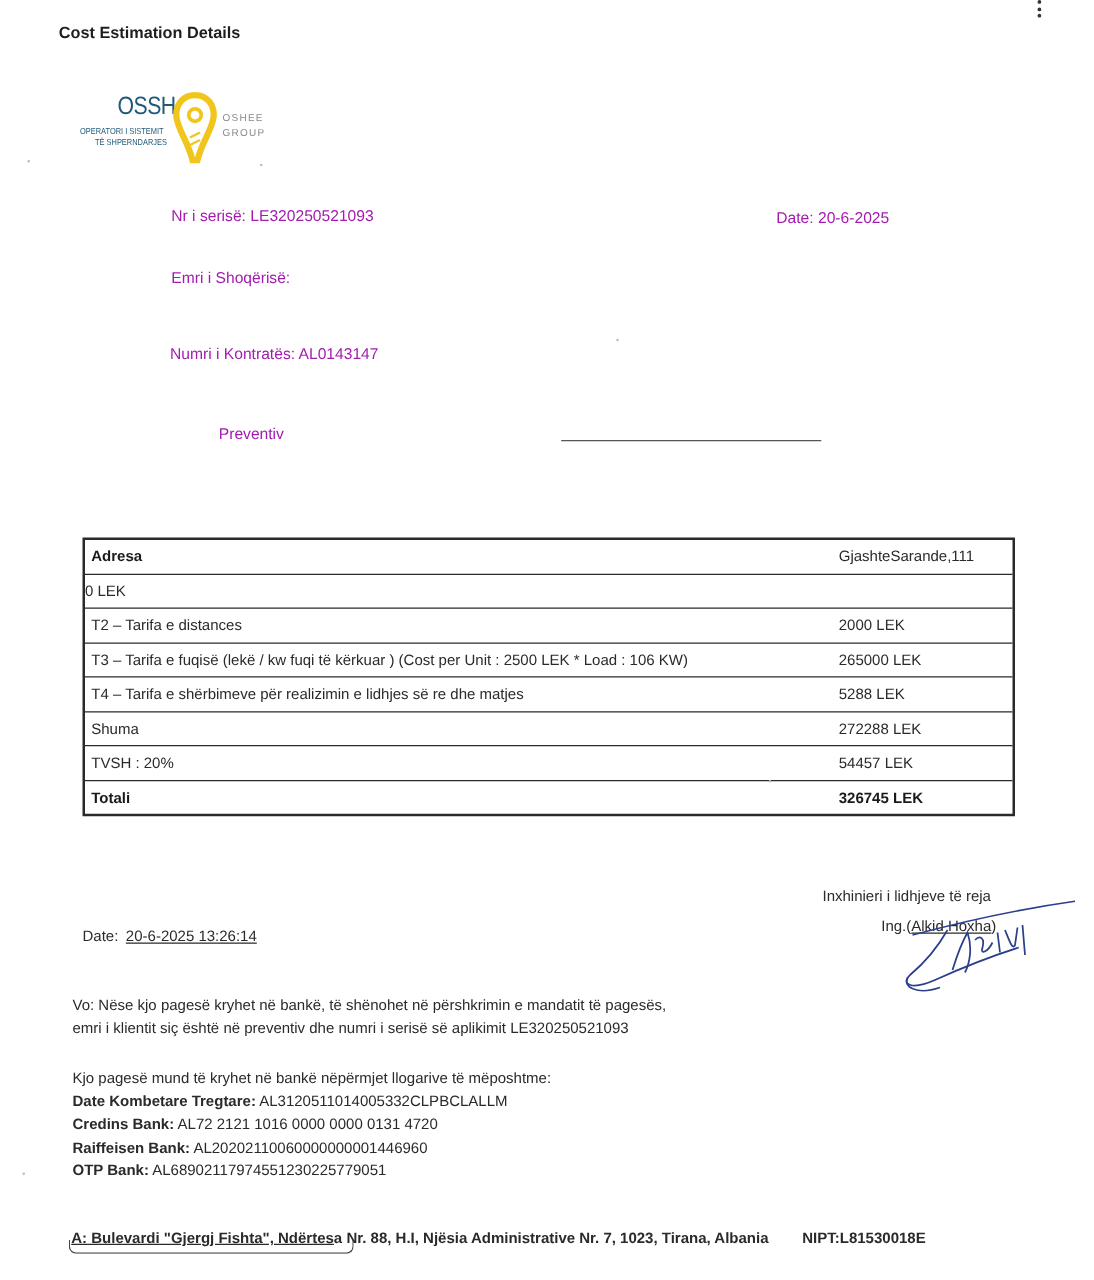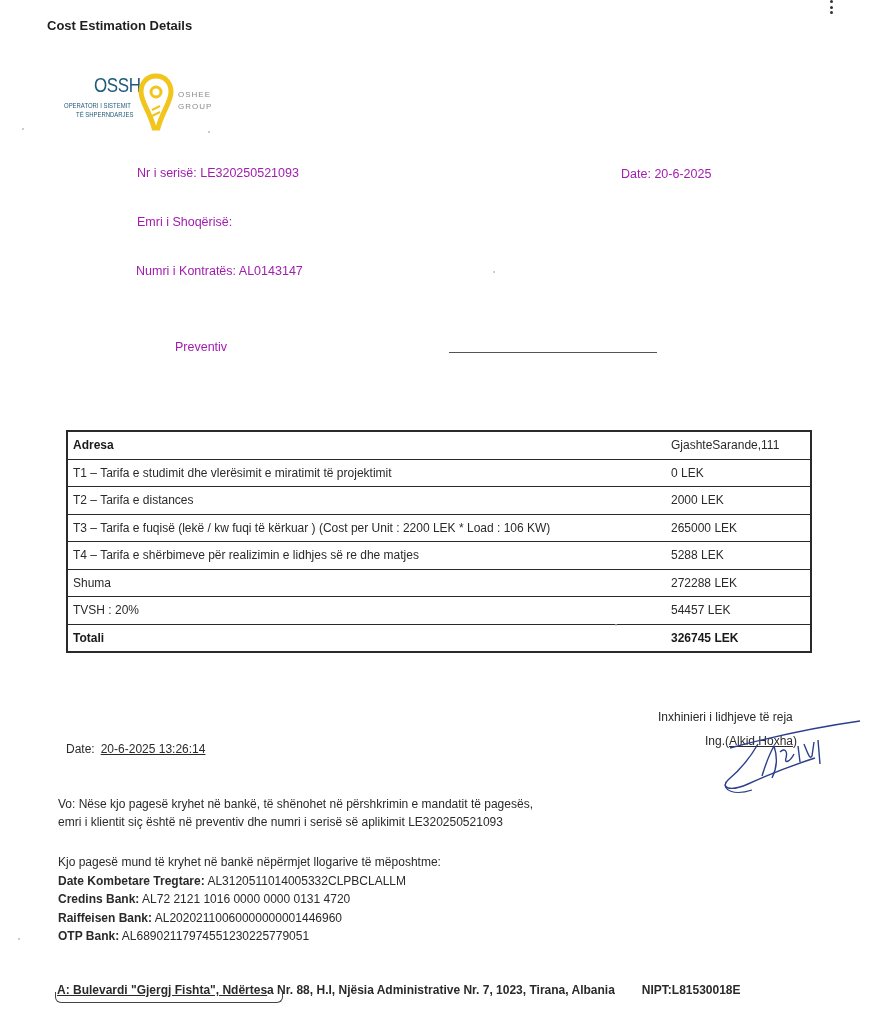--- a/index.html
+++ b/index.html
@@ -84,42 +84,41 @@
   <span>LE320250521093</span>
 </div>
 <div class="abs field" style="left:621px; top:167px;">
   <span>Date:</span>
   <span>20-6-2025</span>
 </div>
 <div class="abs field" style="left:137px; top:215px;">
   <span>Emri i Shoqërisë:</span>
   <span></span>
 </div>
-<div class="abs field" style="left:136px; top:264px;">
+<div class="abs field" style="left:136px; top:276px;">
   <span>Numri i Kontratës:</span>
   <span>AL0143147</span>
 </div>
 <div class="abs field" style="left:175px; top:340px;">Preventiv</div>
 <div class="abs sig-line"></div>
 
 <div class="abs cost-table">
   <div class="row">
     <span class="lbl bold">Adresa</span>
     <span class="val">GjashteSarande,111</span>
   </div>
   <div class="row">
-    <span class="lbl">T1 – Tarifa e studimit dhe vlerësimit e miratimit të projektimit</span>
     <span class="val">0  LEK</span>
   </div>
   <div class="row">
     <span class="lbl">T2 – Tarifa e distances</span>
     <span class="val">2000  LEK</span>
   </div>
   <div class="row">
-    <span class="lbl">T3 – Tarifa e fuqisë (lekë / kw fuqi të kërkuar ) (Cost per Unit : 2200  LEK * Load : 106 KW)</span>
+    <span class="lbl">T3 – Tarifa e fuqisë (lekë / kw fuqi të kërkuar ) (Cost per Unit : 2500  LEK * Load : 106 KW)</span>
     <span class="val">265000  LEK</span>
   </div>
   <div class="row">
     <span class="lbl">T4 – Tarifa e shërbimeve për realizimin e lidhjes së re dhe matjes</span>
     <span class="val">5288  LEK</span>
   </div>
   <div class="row">
     <span class="lbl">Shuma</span>
     <span class="val">272288  LEK</span>
   </div>

